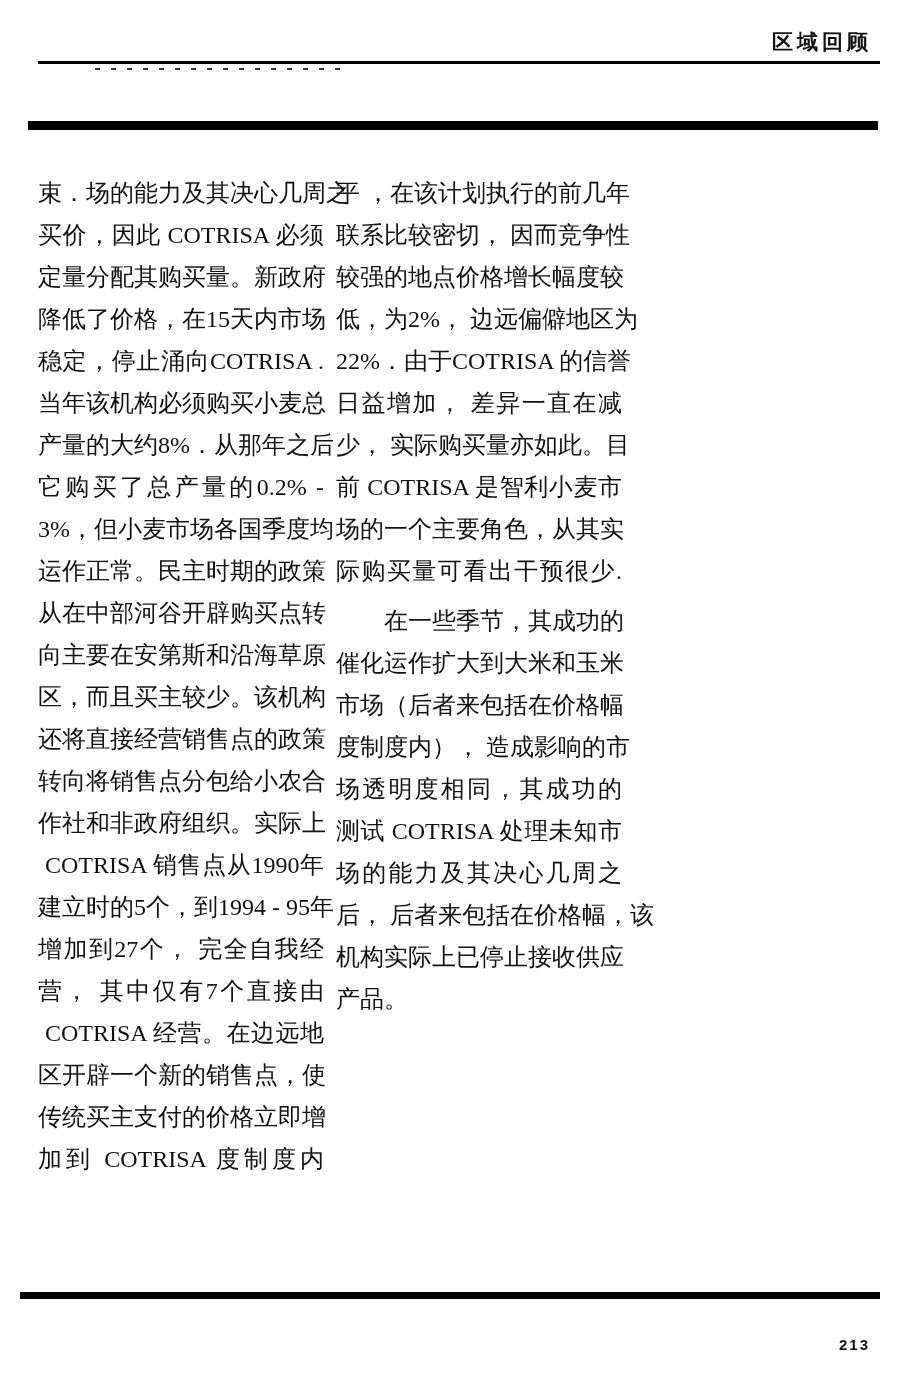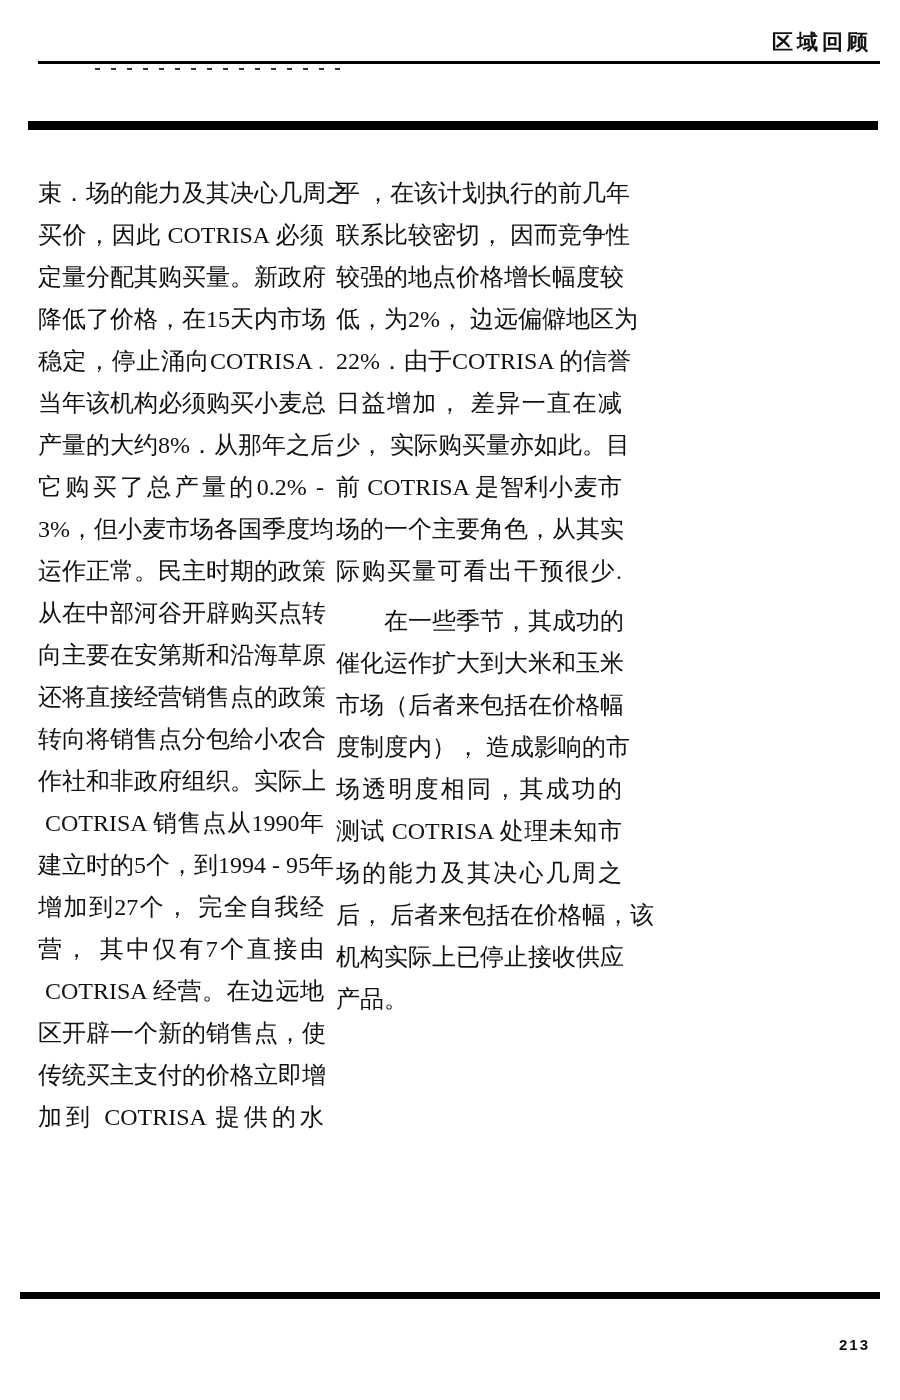--- a/index.html
+++ b/index.html
@@ -59,31 +59,32 @@
   <div class="tl">定量分配其购买量。新政府</div>
   <div class="tl">降低了价格，在15天内市场</div>
   <div class="tl">稳定，停止涌向COTRISA .</div>
   <div class="tl">当年该机构必须购买小麦总</div>
   <div class="tl">产量的大约8%．从那年之后</div>
   <div class="tl">它购买了总产量的0.2% -</div>
   <div class="tl">3%，但小麦市场各国季度均</div>
   <div class="tl">运作正常。民主时期的政策</div>
   <div class="tl">从在中部河谷开辟购买点转</div>
   <div class="tl">向主要在安第斯和沿海草原</div>
+  <div class="tl">区，而且买主较少。该机构</div>
   <div class="tl">还将直接经营销售点的政策</div>
   <div class="tl">转向将销售点分包给小农合</div>
   <div class="tl">作社和非政府组织。实际上</div>
   <div class="tl sp">COTRISA 销售点从1990年</div>
   <div class="tl">建立时的5个，到1994 - 95年</div>
   <div class="tl">增加到27个， 完全自我经</div>
   <div class="tl">营， 其中仅有7个直接由</div>
   <div class="tl sp">COTRISA 经营。在边远地</div>
   <div class="tl">区开辟一个新的销售点，使</div>
   <div class="tl">传统买主支付的价格立即增</div>
-  <div class="tl">加到 COTRISA 提供的水</div>
+  <div class="tl">加到 COTRISA 度制度内</div>
 </div>
 
 <div class="col col-right">
   <div>
     <div class="tl">平 ，在该计划执行的前几年</div>
     <div class="tl">联系比较密切， 因而竞争性</div>
     <div class="tl">较强的地点价格增长幅度较</div>
     <div class="tl">低，为2%， 边远偏僻地区为</div>
     <div class="tl">22%．由于COTRISA 的信誉</div>
     <div class="tl">日益增加， 差异一直在减</div>

